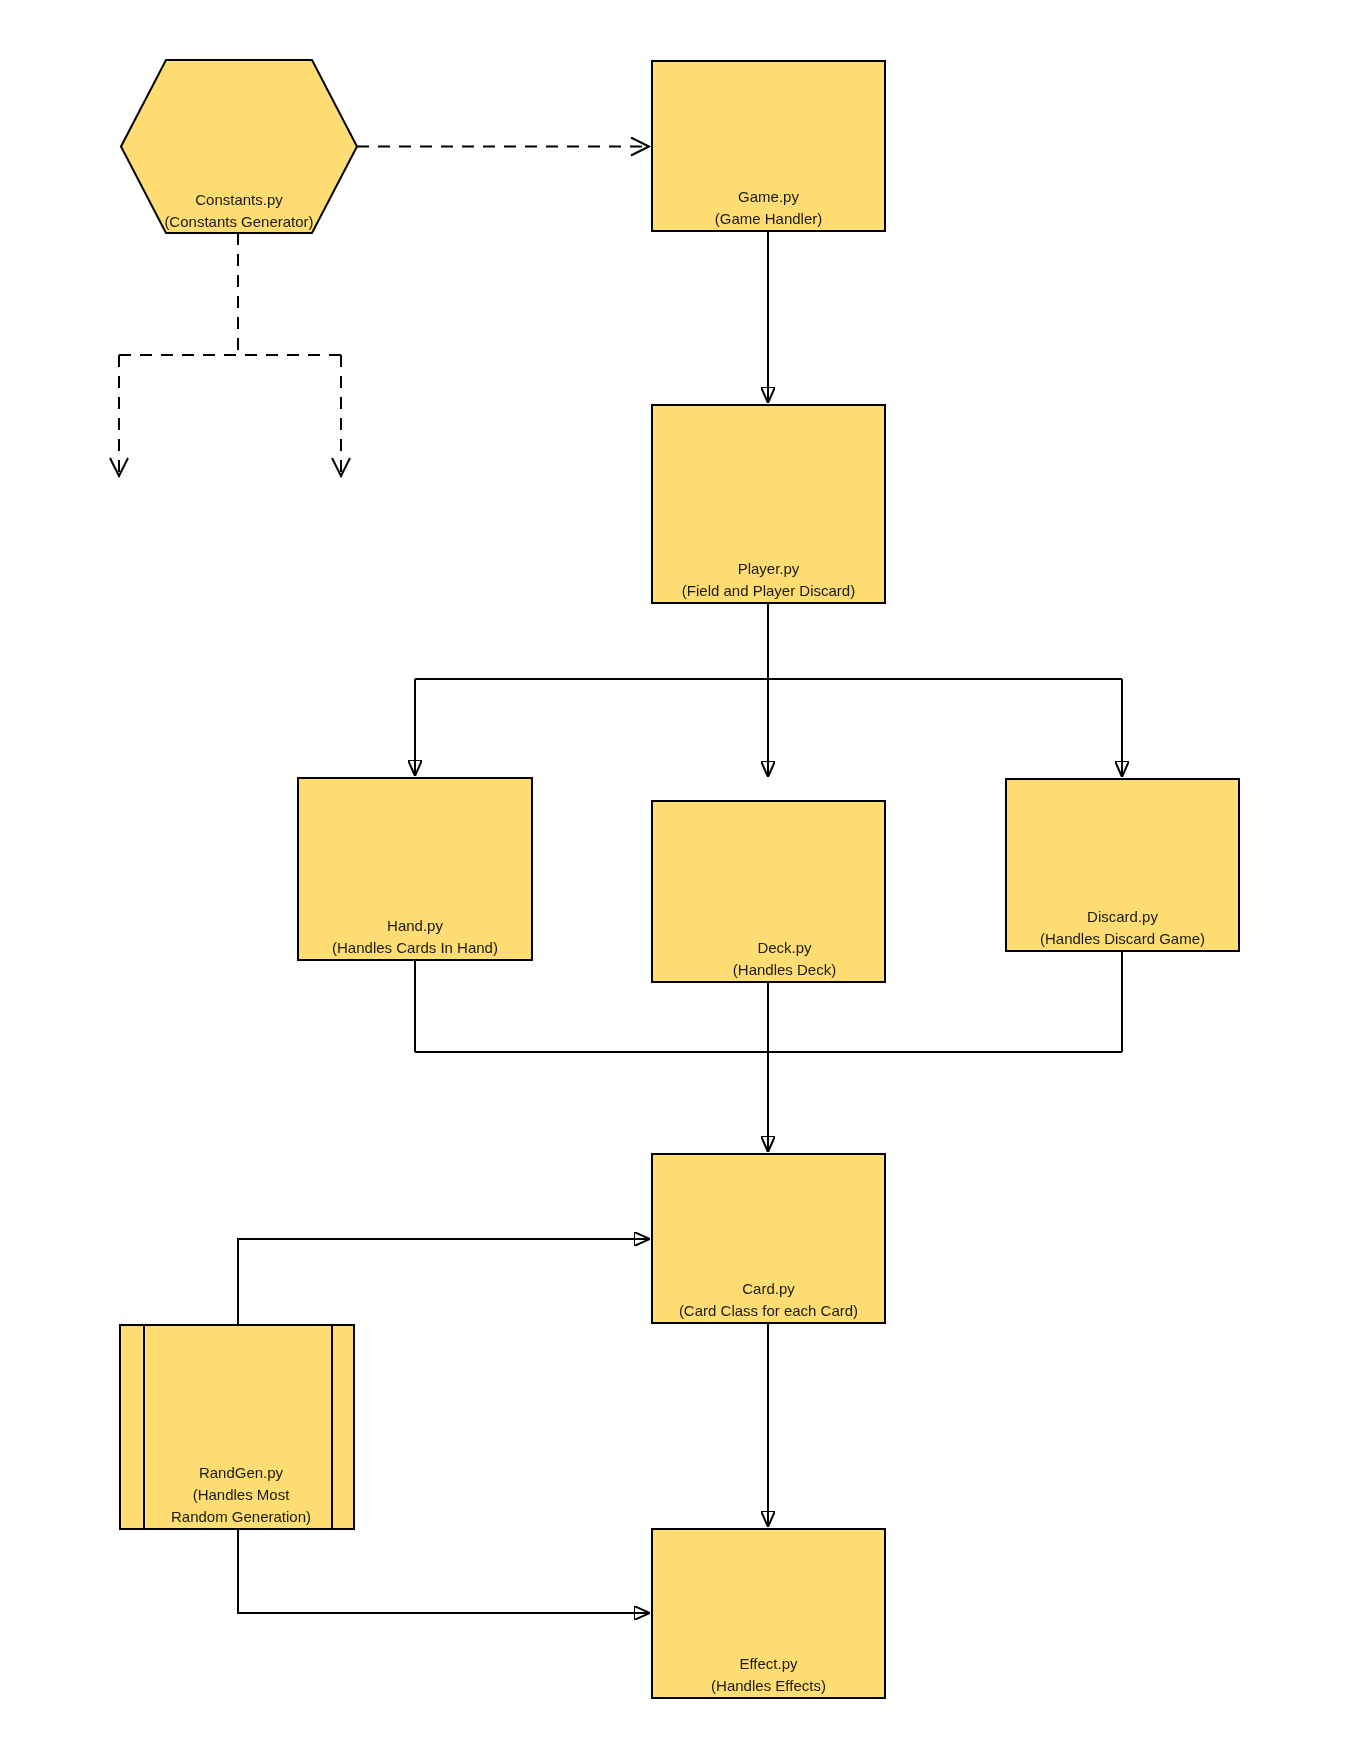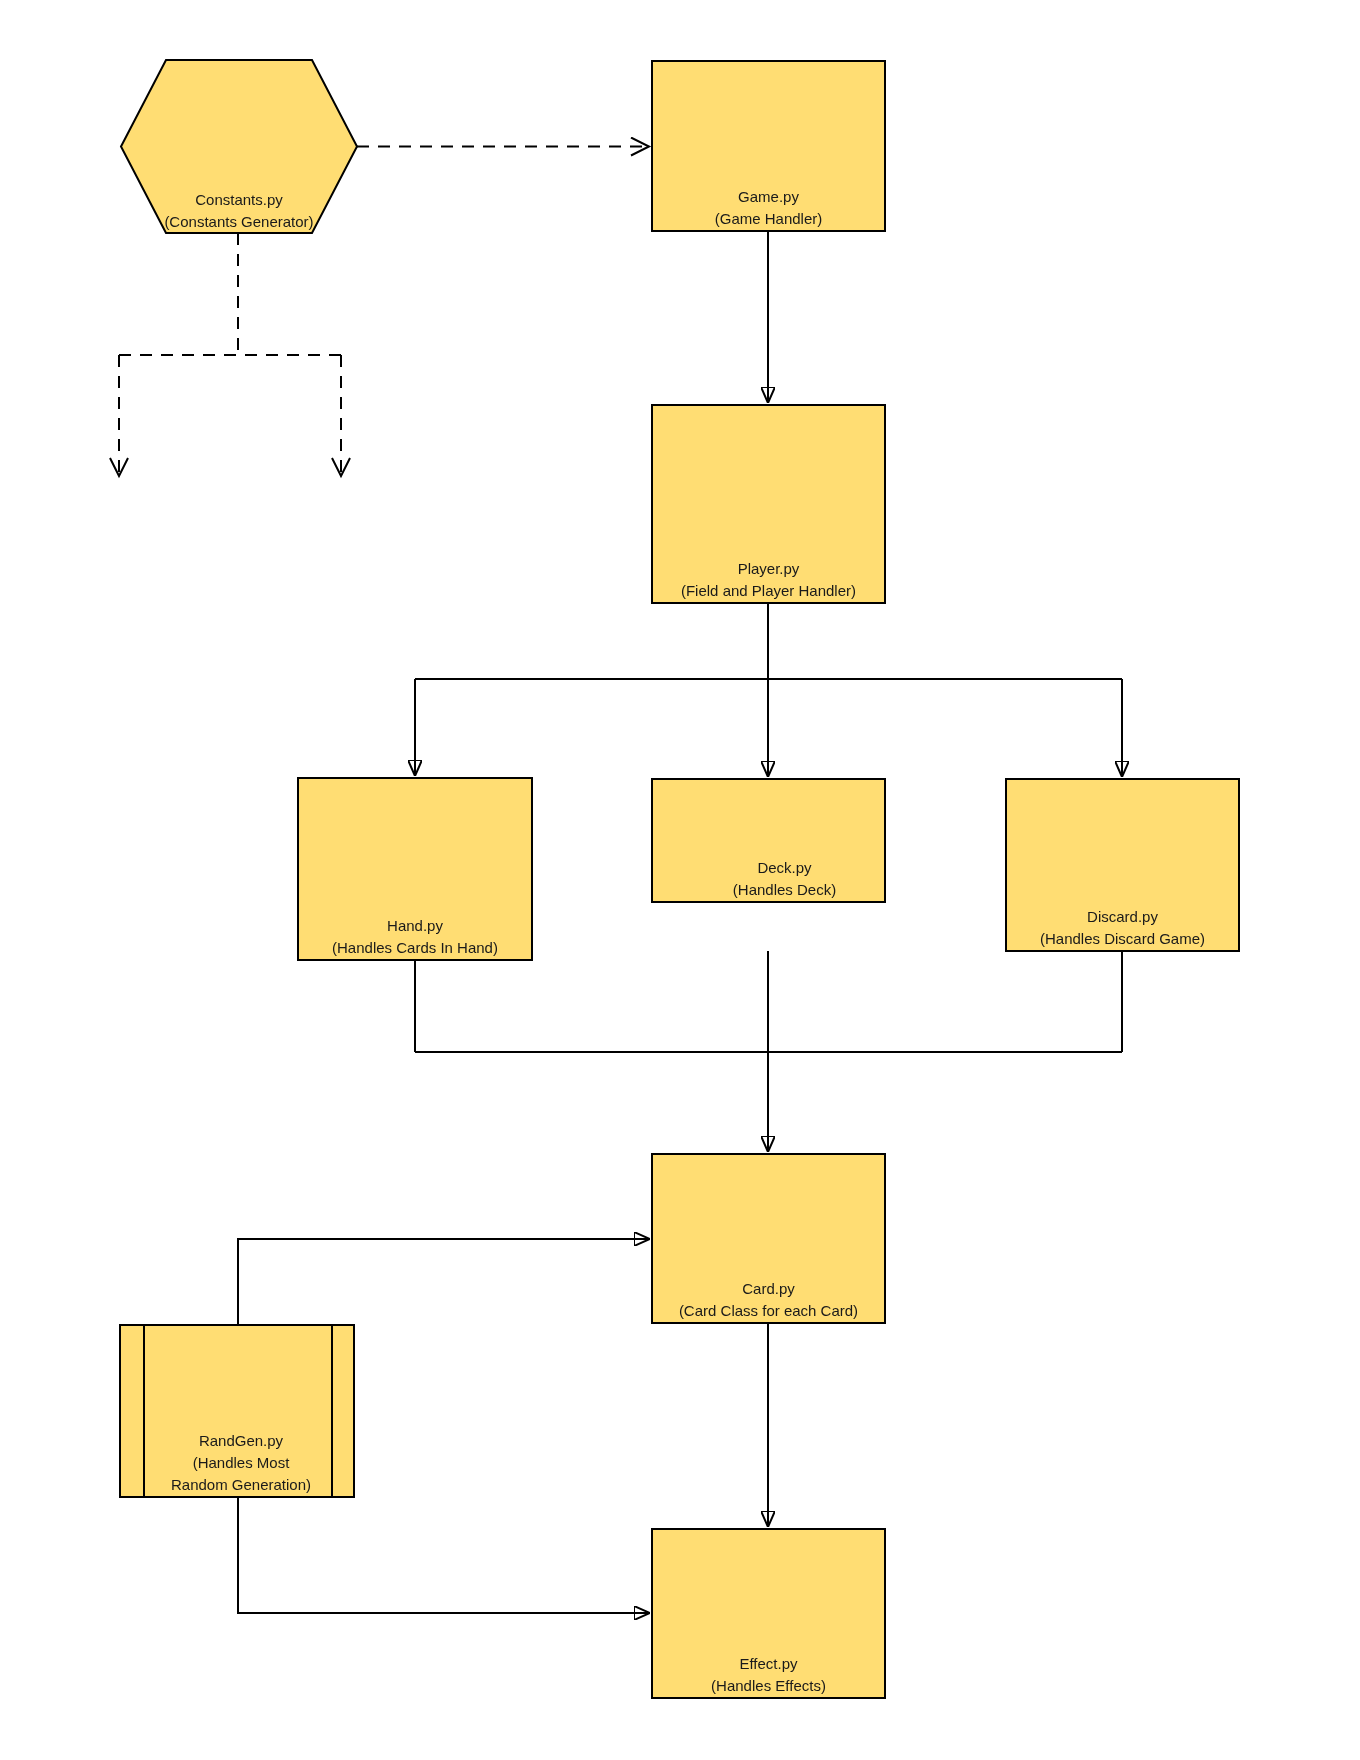--- a/index.html
+++ b/index.html
@@ -92,53 +92,53 @@
   <div class="node" style="left:651px;top:60px;width:235px;height:172px;">
     <div class="label">
       <span>Game.py</span>
       <span>(Game Handler)</span>
     </div>
   </div>
 
   <div class="node" style="left:651px;top:404px;width:235px;height:200px;">
     <div class="label">
       <span>Player.py</span>
-      <span>(Field and Player Handler)</span>
+      <span>(Field and Player Discard)</span>
     </div>
   </div>
 
   <div class="node" style="left:297px;top:777px;width:236px;height:184px;">
     <div class="label">
       <span>Hand.py</span>
       <span>(Handles Cards In Hand)</span>
     </div>
   </div>
 
-  <div class="node" style="left:651px;top:778px;width:235px;height:125px;padding-left:32px;">
+  <div class="node" style="left:651px;top:800px;width:235px;height:183px;padding-left:32px;">
     <div class="label">
       <span>Deck.py</span>
       <span>(Handles Deck)</span>
     </div>
   </div>
 
   <div class="node" style="left:1005px;top:778px;width:235px;height:174px;">
     <div class="label">
       <span>Discard.py</span>
       <span>(Handles Discard Game)</span>
     </div>
   </div>
 
   <div class="node" style="left:651px;top:1153px;width:235px;height:171px;">
     <div class="label">
       <span>Card.py</span>
       <span>(Card Class for each Card)</span>
     </div>
   </div>
 
-  <div class="node" style="left:119px;top:1324px;width:236px;height:174px;padding-left:8px;">
+  <div class="node" style="left:119px;top:1324px;width:236px;height:206px;padding-left:8px;">
     <div class="inner-bars"></div>
     <div class="label">
       <span>RandGen.py</span>
       <span>(Handles Most</span>
       <span>Random Generation)</span>
     </div>
   </div>
 
   <div class="node" style="left:651px;top:1528px;width:235px;height:171px;">
     <div class="label">

